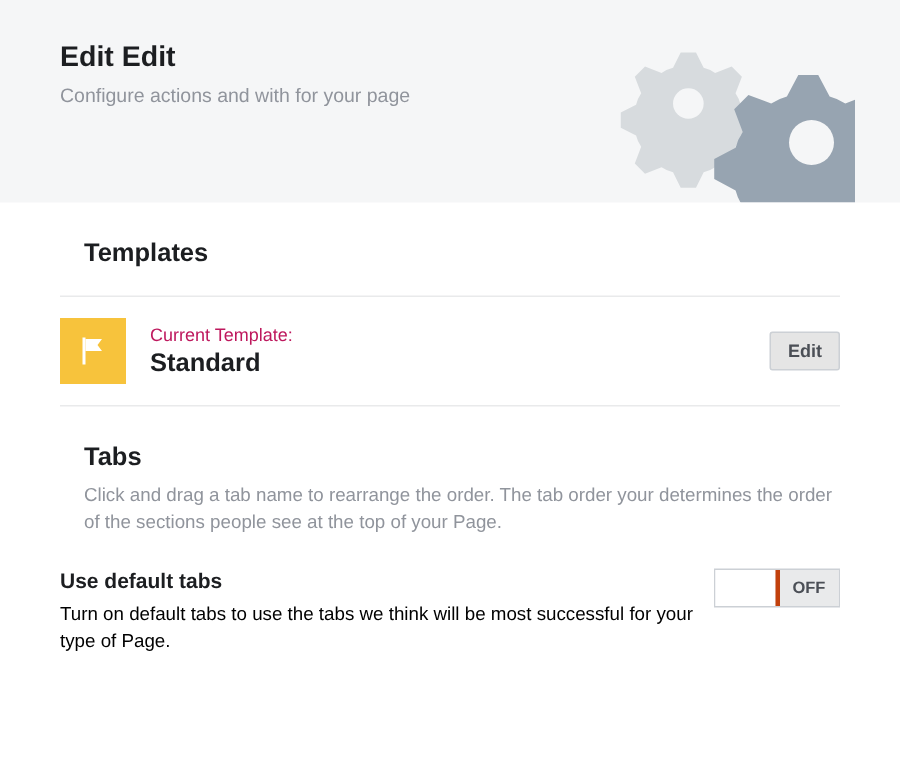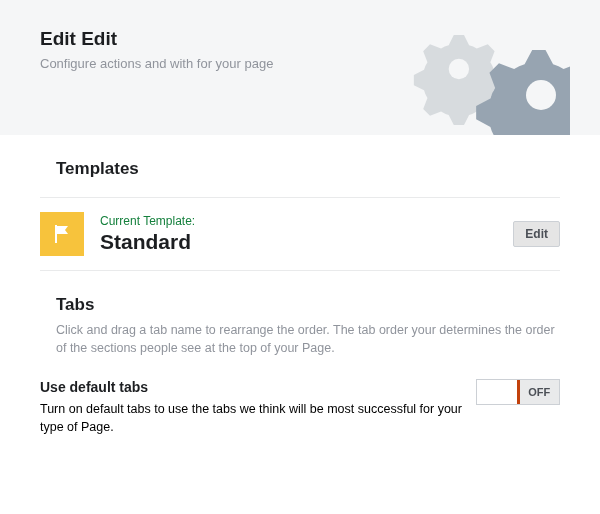--- a/index.html
+++ b/index.html
@@ -67,25 +67,25 @@
     display: flex;
     align-items: center;
     justify-content: center;
     flex-shrink: 0;
   }
   .template-text {
     flex: 1;
   }
   .template-text .label {
     font-size: 12px;
-    color: #15803d;
+    color: #be185d;
     margin-bottom: 2px;
   }
   .template-text .value {
-    font-size: 21px;
+    font-size: 17px;
     font-weight: 700;
     color: #1c1e21;
   }
   .edit-btn {
     background: #e5e5e5;
     border: 1px solid #ccd0d5;
     border-radius: 2px;
     font-size: 12px;
     font-weight: 600;
     color: #4b4f56;

